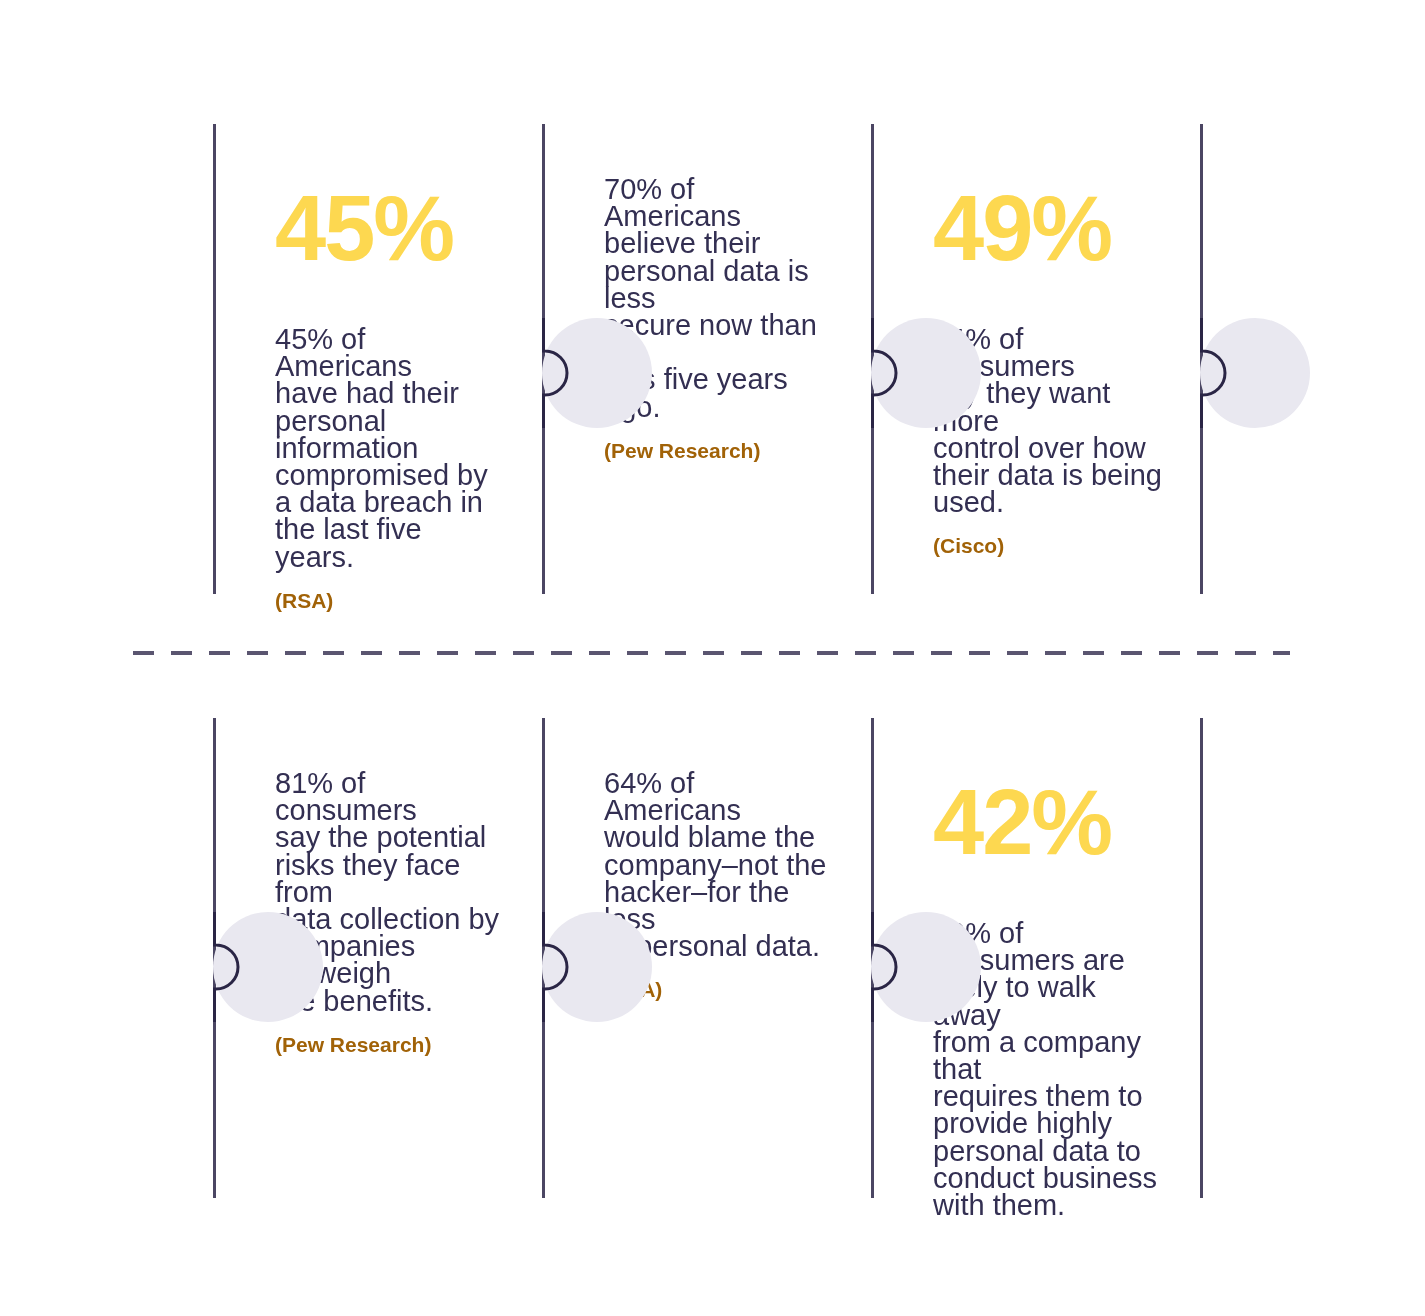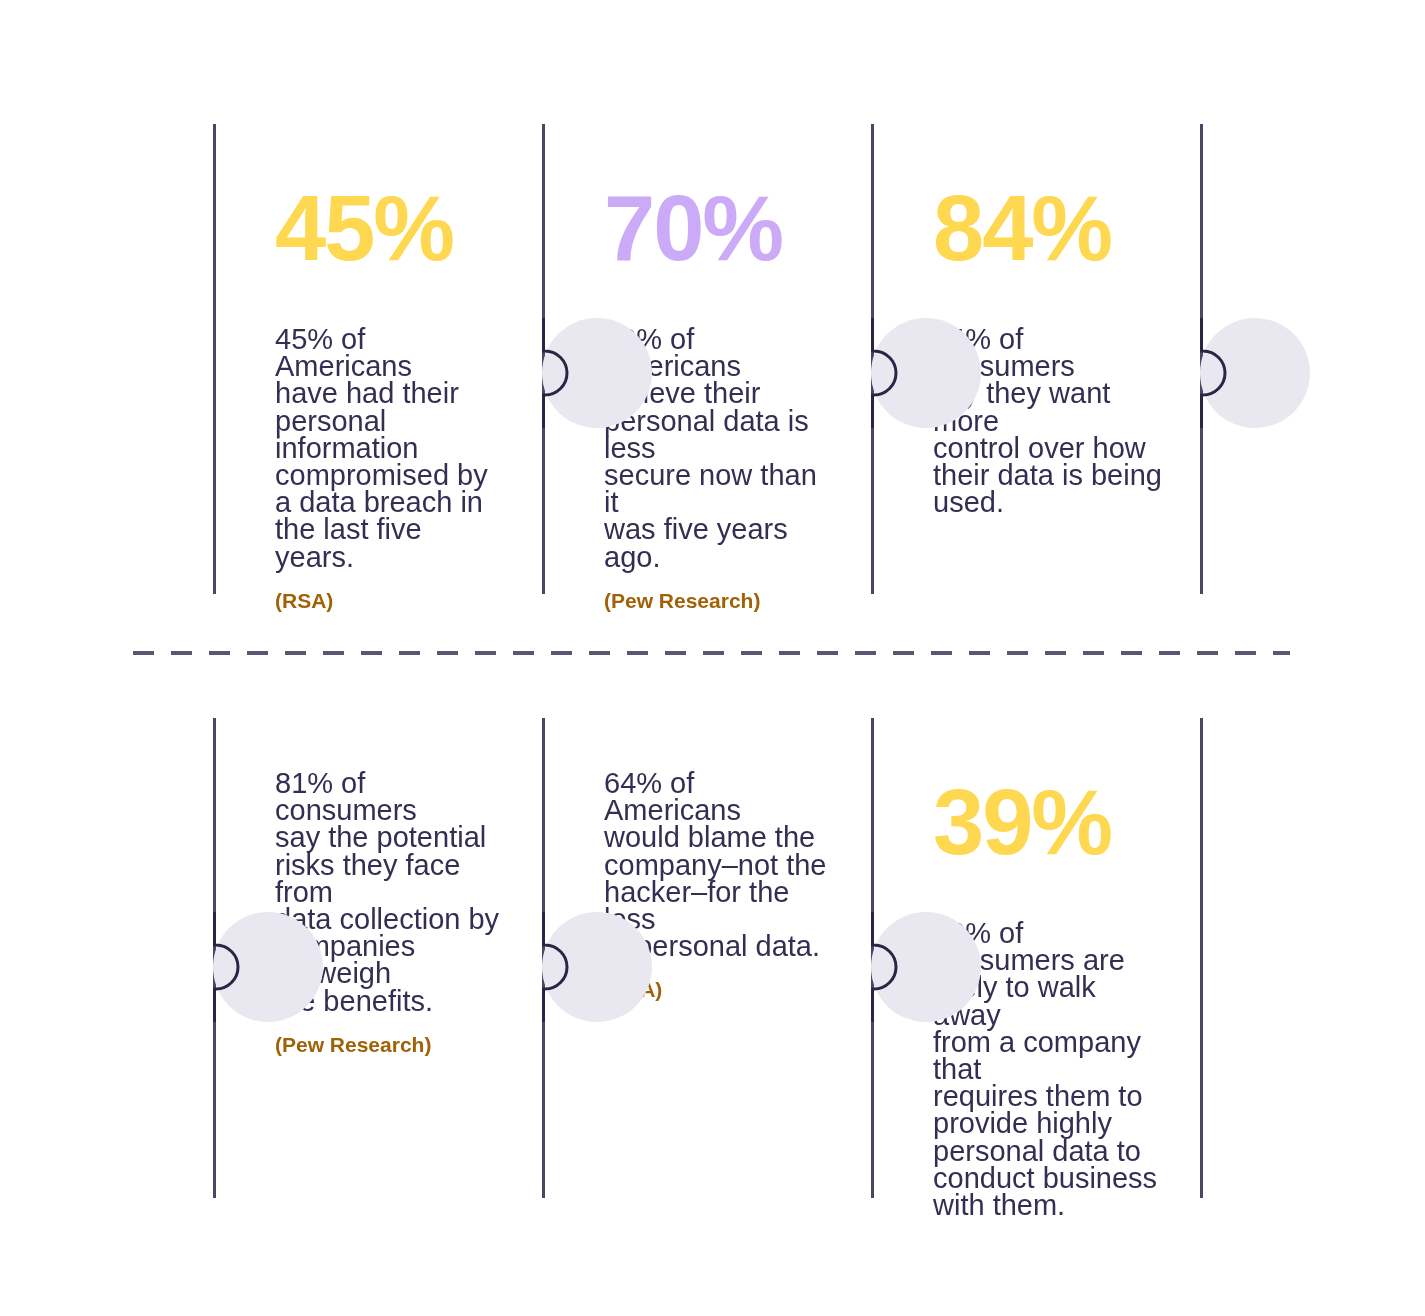--- a/index.html
+++ b/index.html
@@ -159,39 +159,39 @@
 compromised by
 a data breach in
 the last five years.</div>
         <div class="stat-source">(RSA)</div>
       </div>
     </div>
 
     <div class="stat-card col-1">
       <div class="card-rule"></div>
       <div class="card-body">
-        <div class="stat-number tone-purple">70%</div>
         <div class="stat-text">70% of Americans
 believe their
 personal data is less
 secure now than it
 was five years ago.</div>
         <div class="stat-source">(Pew Research)</div>
       </div>
     </div>
 
     <div class="stat-card col-2">
       <div class="card-rule"></div>
       <div class="card-body">
-        <div class="stat-number tone-yellow">84%</div>
+        <div class="stat-number tone-yellow">49%</div>
         <div class="stat-text">84% of consumers
 say they want more
 control over how
 their data is being
 used.</div>
+        <div class="stat-source">(Cisco)</div>
       </div>
     </div>
 
     <div class="end-rule"></div>
 
     <div class="connector" style="left:532px; top:194px;">
       <div class="blob"></div>
       <svg class="notch-svg" width="60" height="110" viewBox="0 0 60 110">
         <path d="M11.5 0 L11.5 33 L13 33 A22 22 0 1 1 13 77 L11.5 77 L11.5 110" fill="none" stroke="#2A2545" stroke-width="3"></path>
       </svg>
@@ -239,21 +239,21 @@
 company–not the
 hacker–for the loss
 of personal data.</div>
         <div class="stat-source">(RSA)</div>
       </div>
     </div>
 
     <div class="stat-card col-2">
       <div class="card-rule"></div>
       <div class="card-body">
-        <div class="stat-number tone-yellow">39%</div>
+        <div class="stat-number tone-yellow">42%</div>
         <div class="stat-text">39% of consumers are
 likely to walk away
 from a company that
 requires them to
 provide highly
 personal data to
 conduct business
 with them.</div>
       </div>
     </div>

